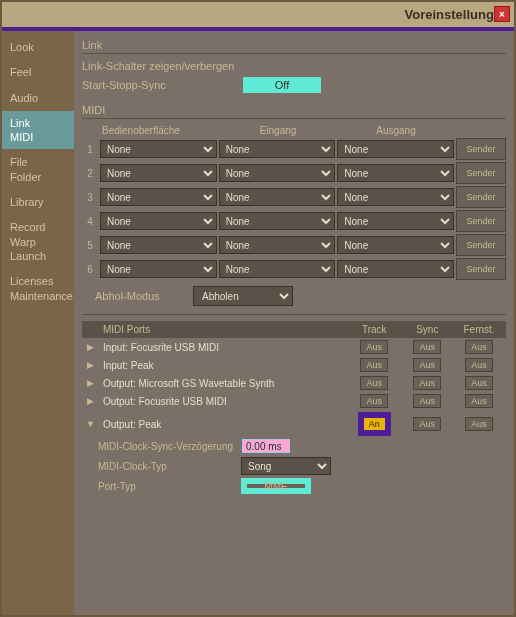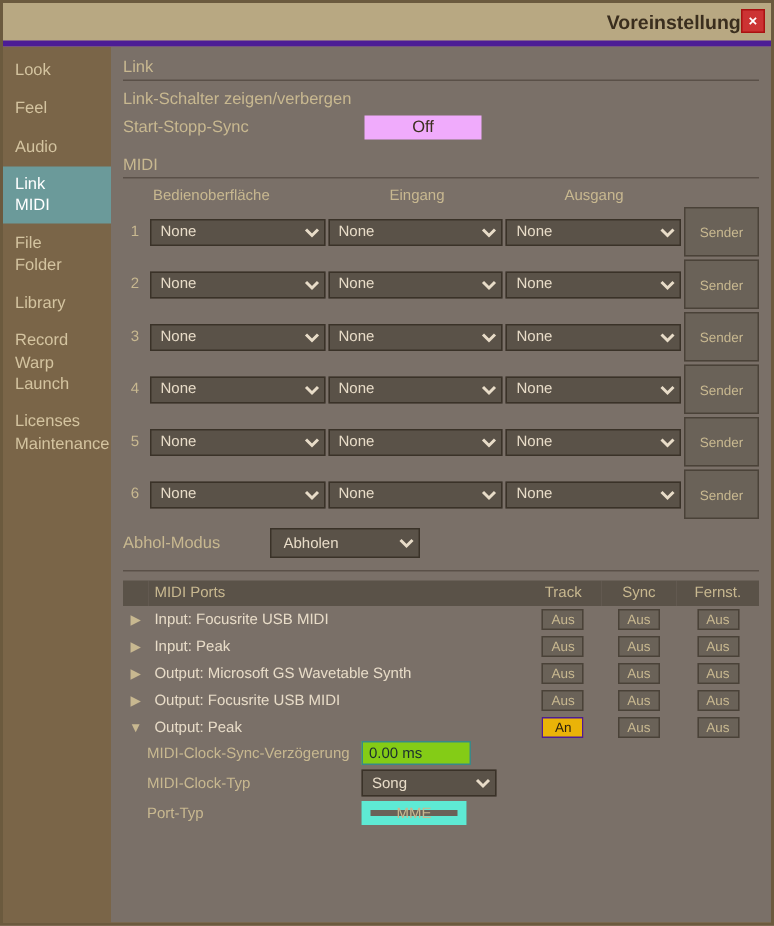--- a/index.html
+++ b/index.html
@@ -106,21 +106,21 @@
       color: #3a2e1e;
       border: 1px solid #c88010;
       padding: 2px 20px;
       font-size: 11px;
       font-weight: bold;
       cursor: pointer;
       min-width: 80px;
       text-align: center;
     }
     .btn-off {
-      background: #f0abfc;
+      background: #5eead4;
       color: #3a2e1e;
       border: 1px solid #7a7068;
       padding: 2px 20px;
       font-size: 11px;
       cursor: pointer;
       min-width: 80px;
       text-align: center;
     }
     .midi-section {
       margin-bottom: 8px;
@@ -159,26 +159,26 @@
       width: 100%;
       height: 18px;
     }
     .sender-btn {
       background: #6a6258;
       color: #c8b890;
       border: 1px solid #4a4238;
       font-size: 9px;
       padding: 1px 3px;
       cursor: pointer;
-      height: 33px;
+      height: 22px;
     }
     .abhol-row {
       display: flex;
       align-items: center;
-      margin: 6px 0;
+      margin: 6px 13px;
     }
     .abhol-label {
       color: #c8b890;
       font-size: 11px;
       margin-right: 8px;
       width: 90px;
     }
     .abhol-select {
       background: #5a5248;
       color: #e8dcc8;
@@ -219,42 +219,42 @@
       border: 1px solid #4a4238;
       font-size: 9px;
       padding: 1px 5px;
       cursor: pointer;
       min-width: 28px;
       text-align: center;
     }
     .port-btn.active-an {
       background: #eab308;
       color: #2a1e0e;
-      border: 1px solid #4c1d95;
+      border: 6px solid #4c1d95;
     }
     .extra-settings {
       margin-left: 16px;
     }
     .extra-row {
       display: flex;
       align-items: center;
       margin-bottom: 3px;
     }
     .extra-label {
       color: #c8b890;
       font-size: 10px;
       width: 143px;
     }
     .extra-input {
-      background: #84cc16;
+      background: #f9a8d4;
       color: #1a2e2e;
       border: 1px solid #3a8888;
       font-size: 10px;
       padding: 1px 4px;
-      width: 73px;
+      width: 50px;
       height: 16px;
     }
     .extra-select {
       background: #5a5248;
       color: #e8dcc8;
       border: 1px solid #3a3228;
       font-size: 10px;
       padding: 1px 2px;
       width: 90px;
       height: 18px;

